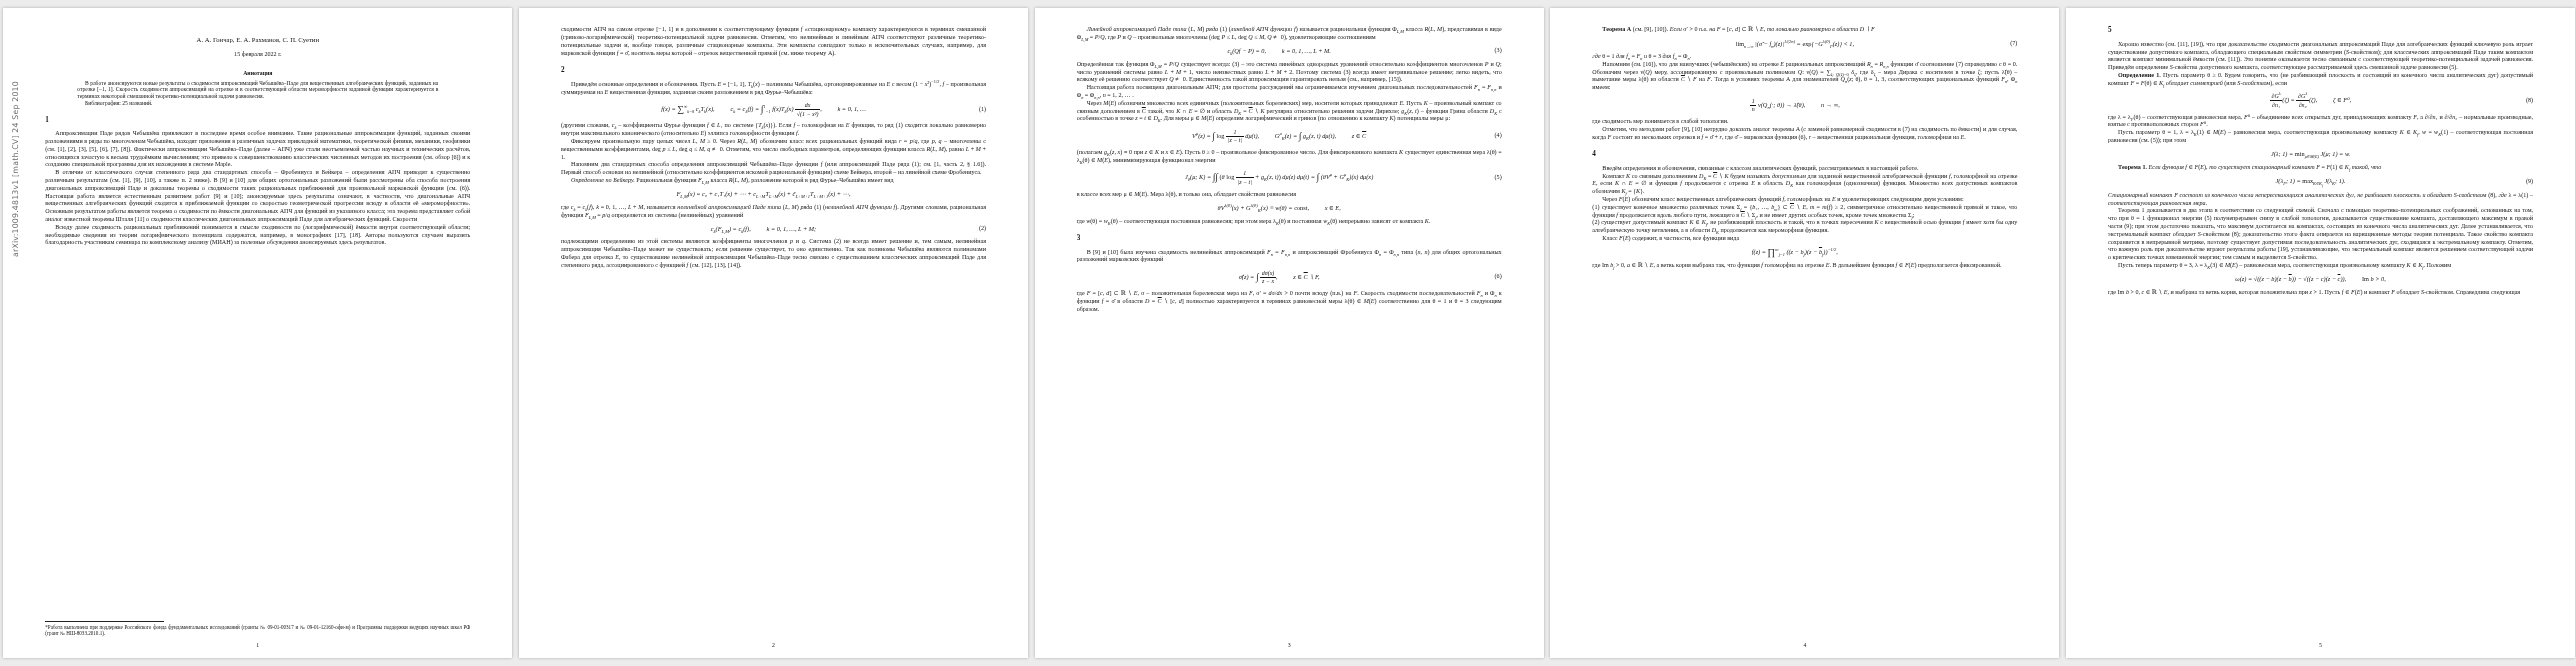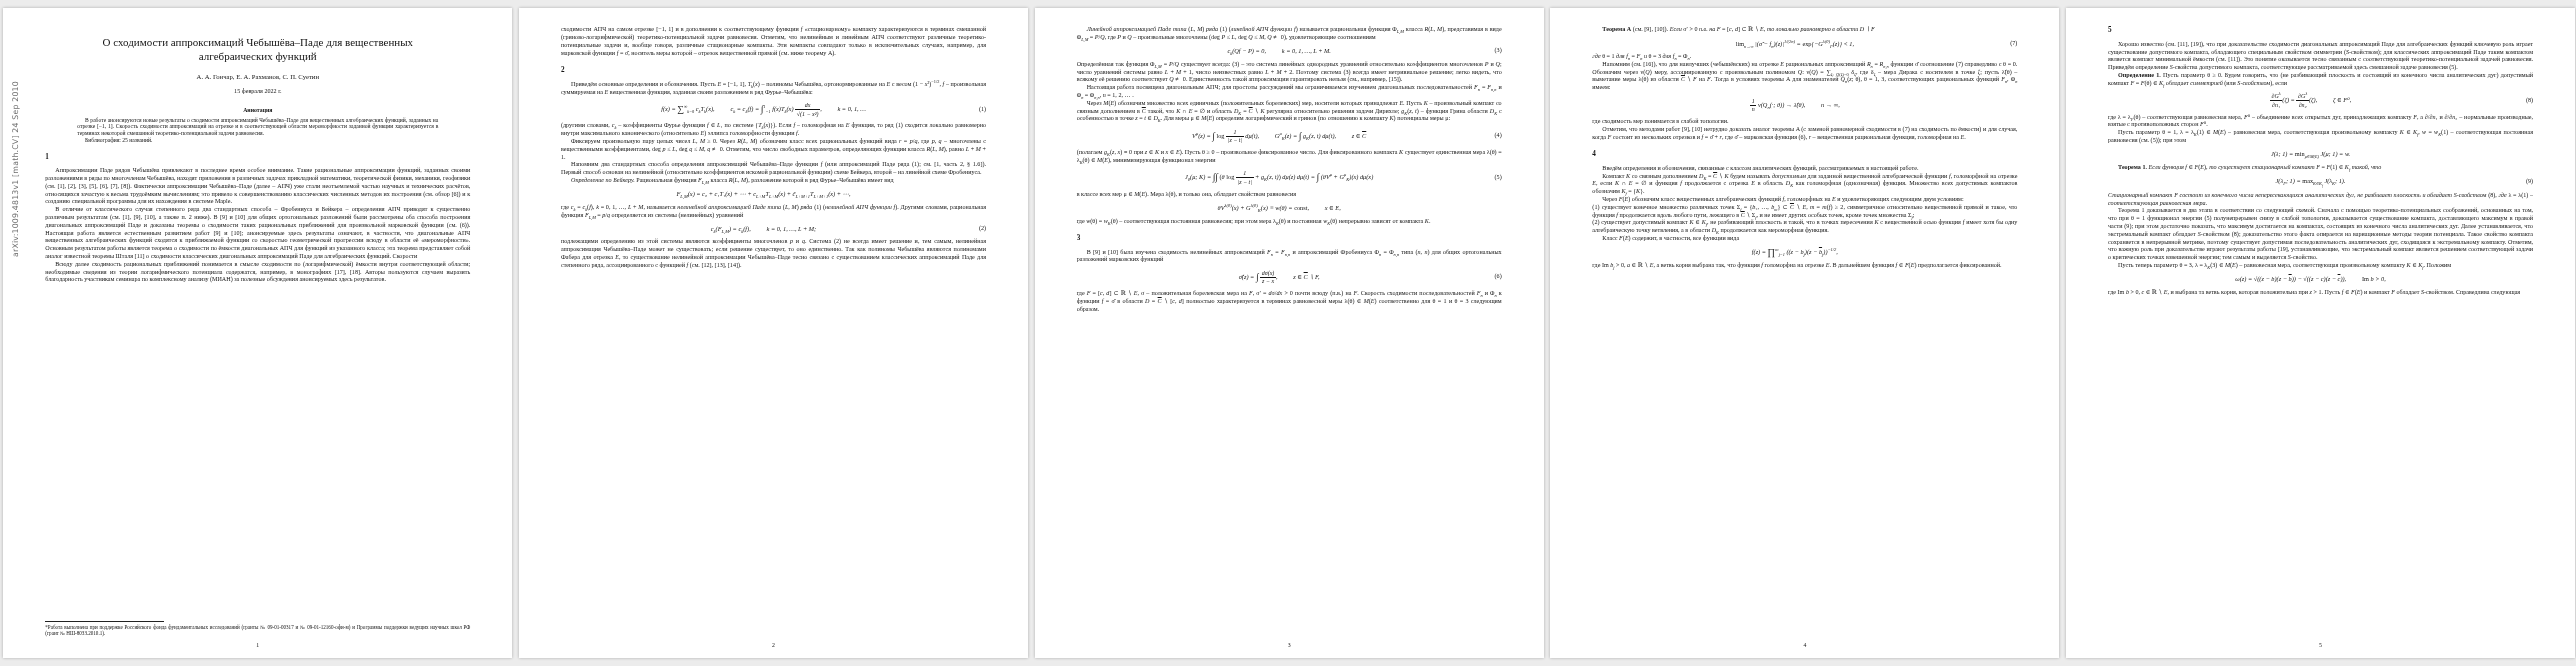--- a/index.html
+++ b/index.html
@@ -93,21 +93,20 @@
   }
 </style>
 </head>
 <body>
 
 <div class="canvas">
   <div class="pages">
 
     <section class="page">
       <div class="stamp">arXiv:1009.4813v1 [math.CV] 24 Sep 2010</div>
-      <h1 class="title">О сходимости аппроксимаций Чебышёва–Паде для вещественных алгебраических функций</h1>
       <div class="authors">А. А. Гончар, Е. А. Рахманов, С. П. Суетин</div>
       <div class="date">15 февраля 2022 г.</div>
       <div class="abstract">
         <div class="abs-head">Аннотация</div>
         <p>В работе анонсируются новые результаты о сходимости аппроксимаций Чебышёва–Паде для вещественных алгебраических функций, заданных на отрезке [−1, 1]. Скорость сходимости аппроксимаций на отрезке и в соответствующей области мероморфности заданной функции характеризуется в терминах некоторой смешанной теоретико-потенциальной задачи равновесия.</p>
         <p class="bib">Библиография: 25 названий.</p>
       </div>
       <div class="secnum">1</div>
       <p>Аппроксимации Паде рядов Чебышёва привлекают в последнее время особое внимание. Такие рациональные аппроксимации функций, заданных своими разложениями в ряды по многочленам Чебышёва, находят приложения в различных задачах прикладной математики, теоретической физики, механики, геофизики (см. [1], [2], [3], [5], [6], [7], [8]). Фактически аппроксимации Чебышёва–Паде (далее – АПЧ) уже стали неотъемлемой частью научных и технических расчётов, относящихся зачастую к весьма трудоёмким вычислениям; это привело к совершенствованию классических численных методов их построения (см. обзор [6]) и к созданию специальной программы для их нахождения в системе Maple.</p>
       <p>В отличие от классического случая степенного ряда два стандартных способа – Фробениуса и Бейкера – определения АПЧ приводят к существенно различным результатам (см. [1], [9], [10], а также п. 2 ниже). В [9] и [10] для общих ортогональных разложений были рассмотрены оба способа построения диагональных аппроксимаций Паде и доказаны теоремы о сходимости таких рациональных приближений для произвольной марковской функции (см. (6)). Настоящая работа является естественным развитием работ [9] и [10]; анонсируемые здесь результаты означают, в частности, что диагональные АПЧ вещественных алгебраических функций сходятся к приближаемой функции со скоростью геометрической прогрессии всюду в области её «мероморфности». Основным результатом работы является теорема о сходимости по ёмкости диагональных АПЧ для функций из указанного класса; эта теорема представляет собой аналог известной теоремы Шталя [11] о сходимости классических диагональных аппроксимаций Паде для алгебраических функций. Скорости</p>

